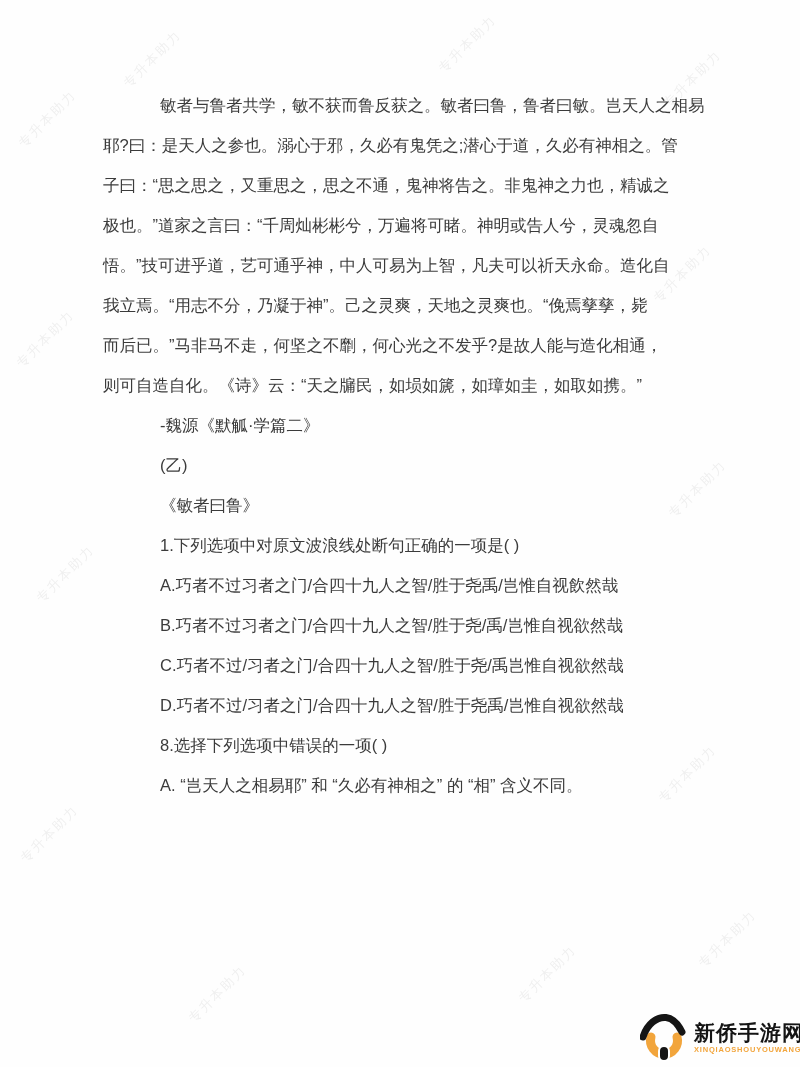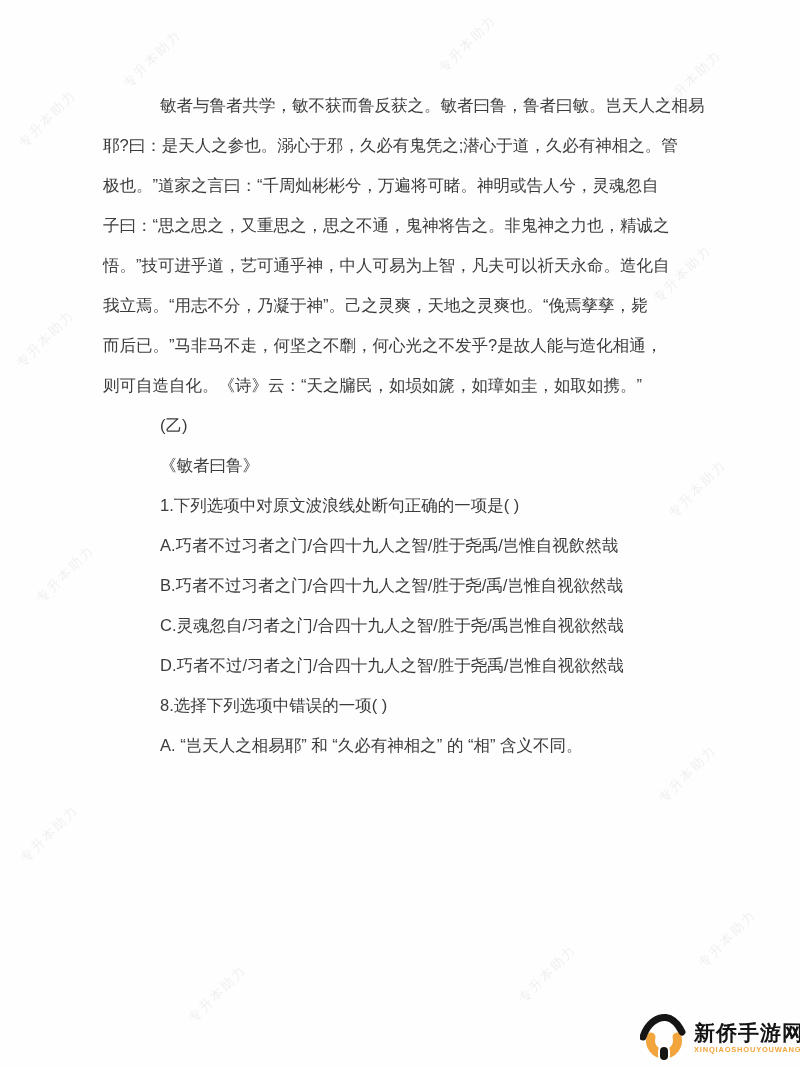--- a/index.html
+++ b/index.html
@@ -94,40 +94,41 @@
 <div class="wm w10">专升本助力</div>
 <div class="wm w11">专升本助力</div>
 <div class="wm w12">专升本助力</div>
 <div class="wm w13">专升本助力</div>
 
 <div class="doc">
 
   <div class="para">
       <div class="line">敏者与鲁者共学，敏不获而鲁反获之。敏者曰鲁，鲁者曰敏。岂天人之相易</div>
       <div class="line">耶?曰：是天人之参也。溺心于邪，久必有鬼凭之;潜心于道，久必有神相之。管</div>
+      <div class="line">子曰：“思之思之，又重思之，思之不通，鬼神将告之。非鬼神之力也，精诚之</div>
       <div class="line">极也。”道家之言曰：“千周灿彬彬兮，万遍将可睹。神明或告人兮，灵魂忽自</div>
-      <div class="line">子曰：“思之思之，又重思之，思之不通，鬼神将告之。非鬼神之力也，精诚之</div>
       <div class="line">悟。”技可进乎道，艺可通乎神，中人可易为上智，凡夫可以祈天永命。造化自</div>
       <div class="line">我立焉。“用志不分，乃凝于神”。己之灵爽，天地之灵爽也。“俛焉孳孳，毙</div>
       <div class="line">而后已。”马非马不走，何坚之不劘，何心光之不发乎?是故人能与造化相通，</div>
       <div class="line">则可自造自化。《诗》云：“天之牖民，如埙如篪，如璋如圭，如取如携。”</div>
     </div>
 
+  <div class="line indent">-魏源《默觚·学篇二》</div>
 
   <div class="line indent">(乙)</div>
 
 
   <div class="line indent">《敏者曰鲁》</div>
 
   <div class="line indent">1.下列选项中对原文波浪线处断句正确的一项是( )</div>
 
   <div>
       <div class="line indent">A.巧者不过习者之门/合四十九人之智/胜于尧禹/岂惟自视飲然哉</div>
       <div class="line indent">B.巧者不过习者之门/合四十九人之智/胜于尧/禹/岂惟自视欲然哉</div>
-      <div class="line indent">C.灵魂忽自/习者之门/合四十九人之智/胜于尧/禹岂惟自视欲然哉</div>
+      <div class="line indent">C.巧者不过/习者之门/合四十九人之智/胜于尧/禹岂惟自视欲然哉</div>
       <div class="line indent">D.巧者不过/习者之门/合四十九人之智/胜于尧禹/岂惟自视欲然哉</div>
     </div>
 
   <div class="line indent">8.选择下列选项中错误的一项( )</div>
 
   <div>
       <div class="line indent">A. “岂天人之相易耶” 和 “久必有神相之” 的 “相” 含义不同。</div>
     </div>
 
 </div>

